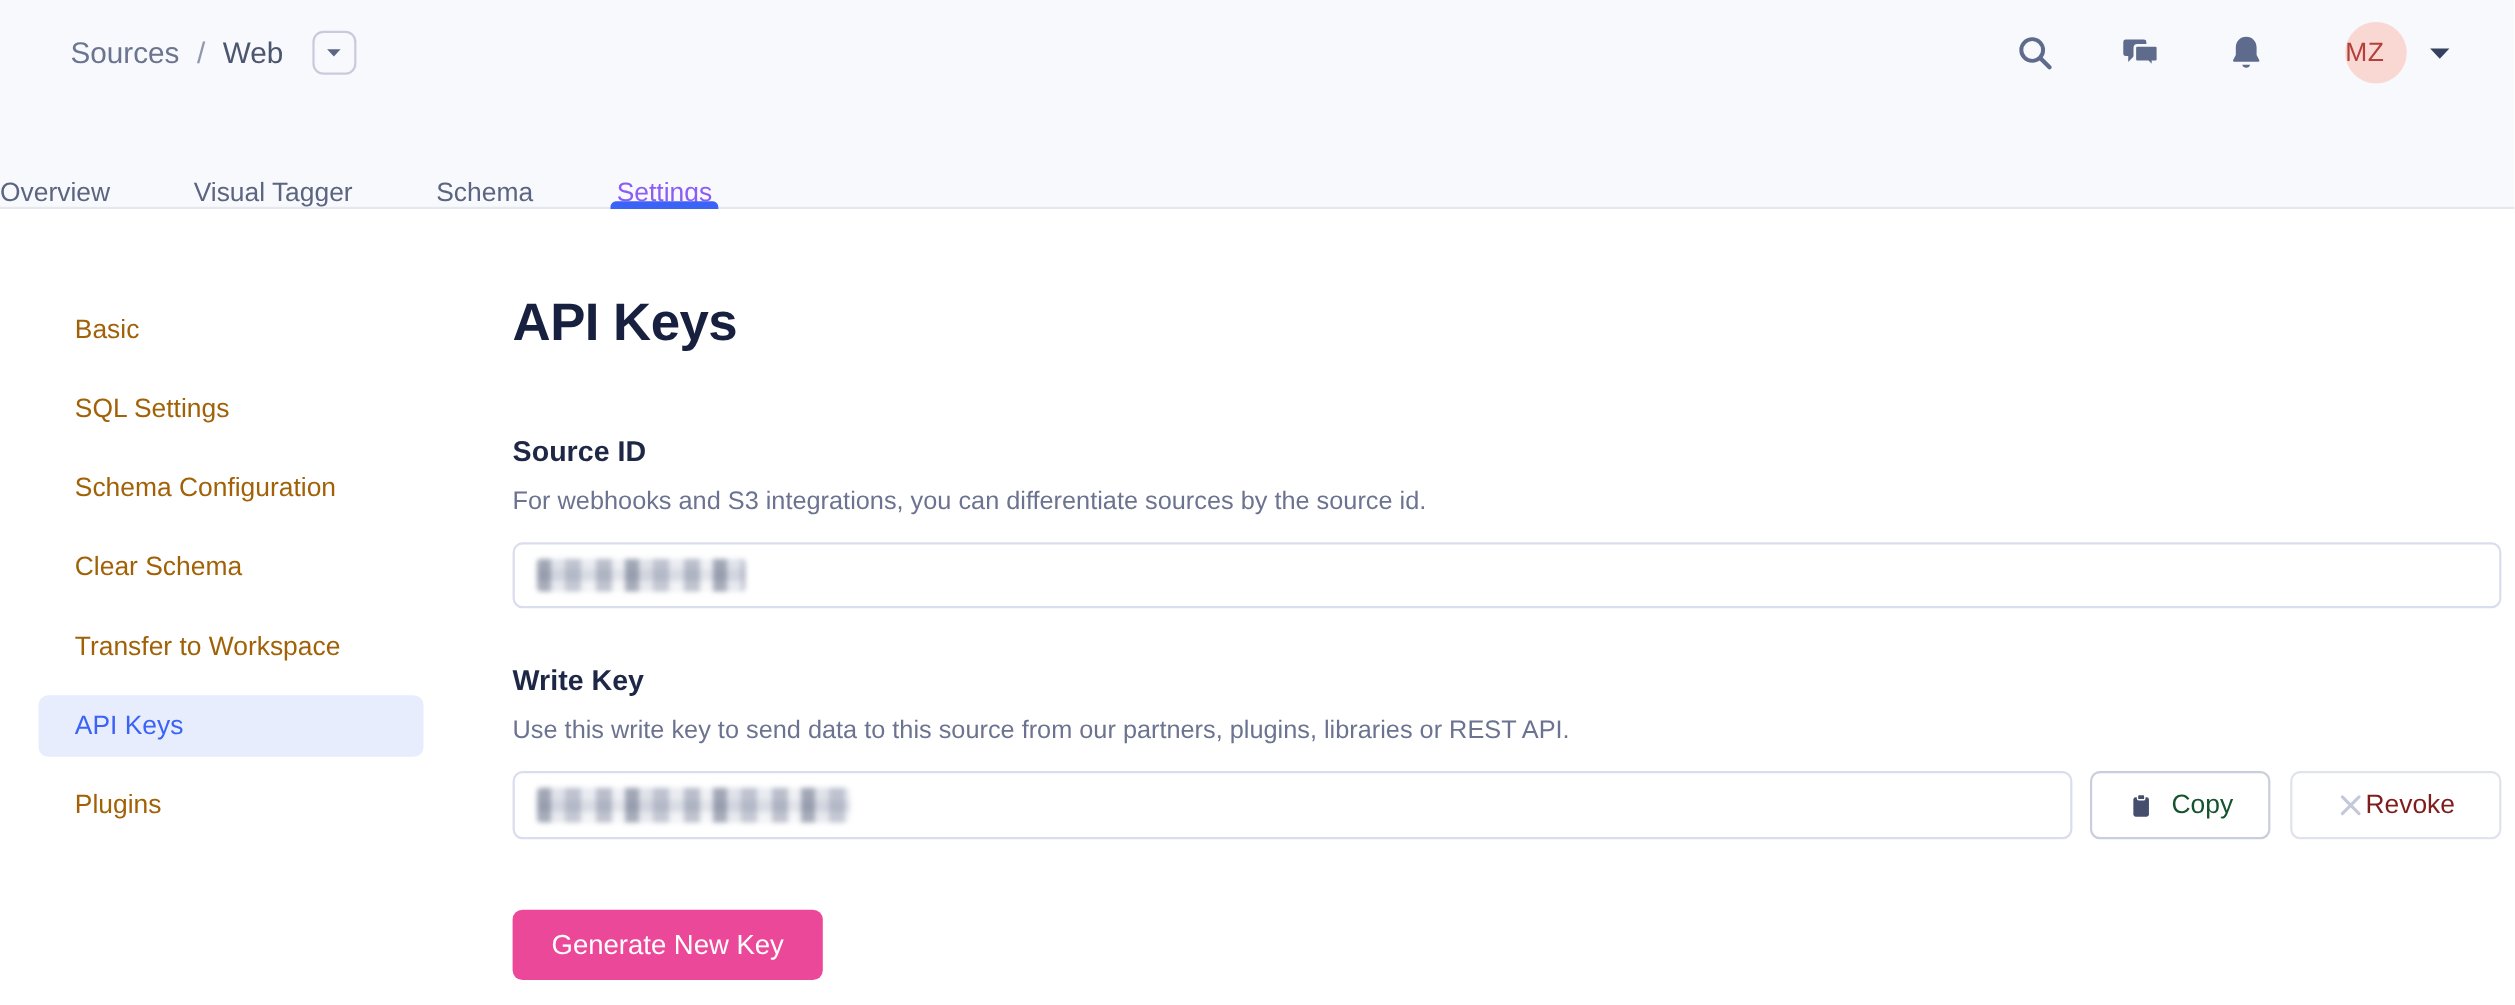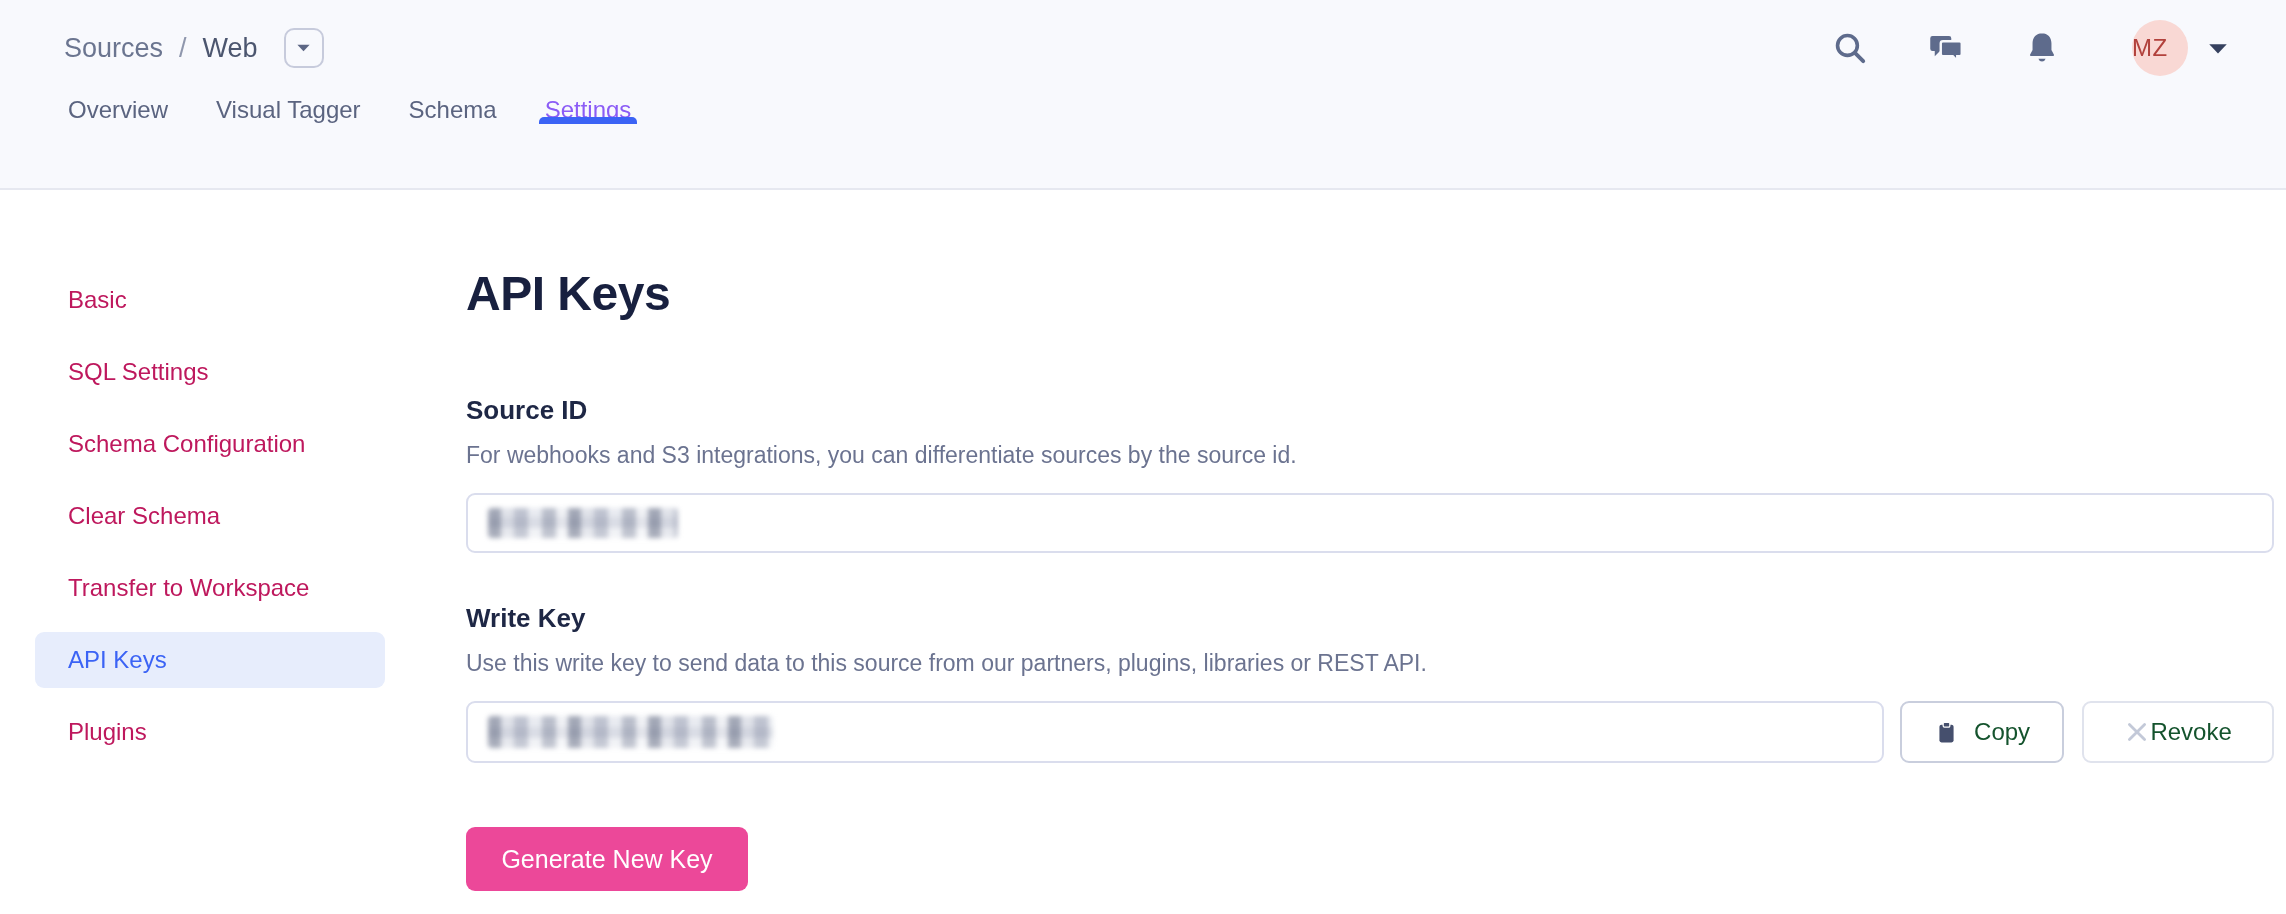--- a/index.html
+++ b/index.html
@@ -44,40 +44,40 @@
   .avatar {
     width: 56px; height: 56px; border-radius: 50%;
     background: #f9d8d4; color: #b2413c;
     font-size: 24px; letter-spacing: 0.5px;
     display: flex; align-items: center; 
   }
   .avatar-caret { color: #36415f; display: flex; }
 
   
   .tabs-row {
-    display: flex; align-items: flex-start;
-    height: 94px; padding-left: 68px; gap: 48px;
+    display: flex; align-items: flex-end;
+    height: 94px; gap: 76px;
   }
   .tab {
     position: relative; display: flex; align-items: center;
     font-size: 24px; color: #5b6480; cursor: pointer;
   }
   .tab.active { color: #8b5cf6; }
   .tab.active::after {
     content: ""; position: absolute; left: -6px; right: -6px; bottom: 0;
     height: 7px; background: #3b63f5; border-radius: 5px 5px 0 0;
   }
 
   
   .settings-nav { position: absolute; left: 35px; top: 272px; width: 350px; }
   .nav-item {
     height: 56px; margin-bottom: 16px;
     display: flex; align-items: center;
     padding-left: 33px; border-radius: 9px;
-    font-size: 24px; color: #be185d; cursor: pointer;
+    font-size: 24px; color: #a16207; cursor: pointer;
   }
   .nav-item.active { background: #e7edfc; color: #3b63f5; }
 
   
   .main-panel { position: absolute; left: 466px; top: 266px; width: 1808px; }
   .page-title { font-size: 48px; font-weight: bold; color: #18203f; letter-spacing: -0.5px; }
   .section { margin-top: 74px; }
   .section.write-key { margin-top: 50px; }
   .field-label { font-size: 26px; font-weight: bold; color: #1e2745; }
   .field-desc  { font-size: 23px; color: #6b7390; margin-top: 16px; }
@@ -110,21 +110,21 @@
     display: flex; align-items: center; justify-content: center;
     border-radius: 9px; font-size: 24px; cursor: pointer;
     background: #ffffff; font-family: "Liberation Sans", sans-serif;
   }
   .copy-btn {
     width: 166px; height: 62px; margin-left: 16px;
     border: 2px solid #c9cedd; color: #14532d; gap: 15px;
   }
   .revoke-btn {
     width: 194px; height: 62px; margin-left: 18px;
-    border: 2px solid #e0e3ed; color: #14532d; 
+    border: 2px solid #e0e3ed; color: #7f1d1d; 
     cursor: default;
   }
   .generate-btn {
     margin-top: 64px; width: 282px; height: 64px;
     background: #ec4899; border: none; border-radius: 9px;
     color: #ffffff; font-size: 25px;
   }
 </style>
 </head>
 <body>

